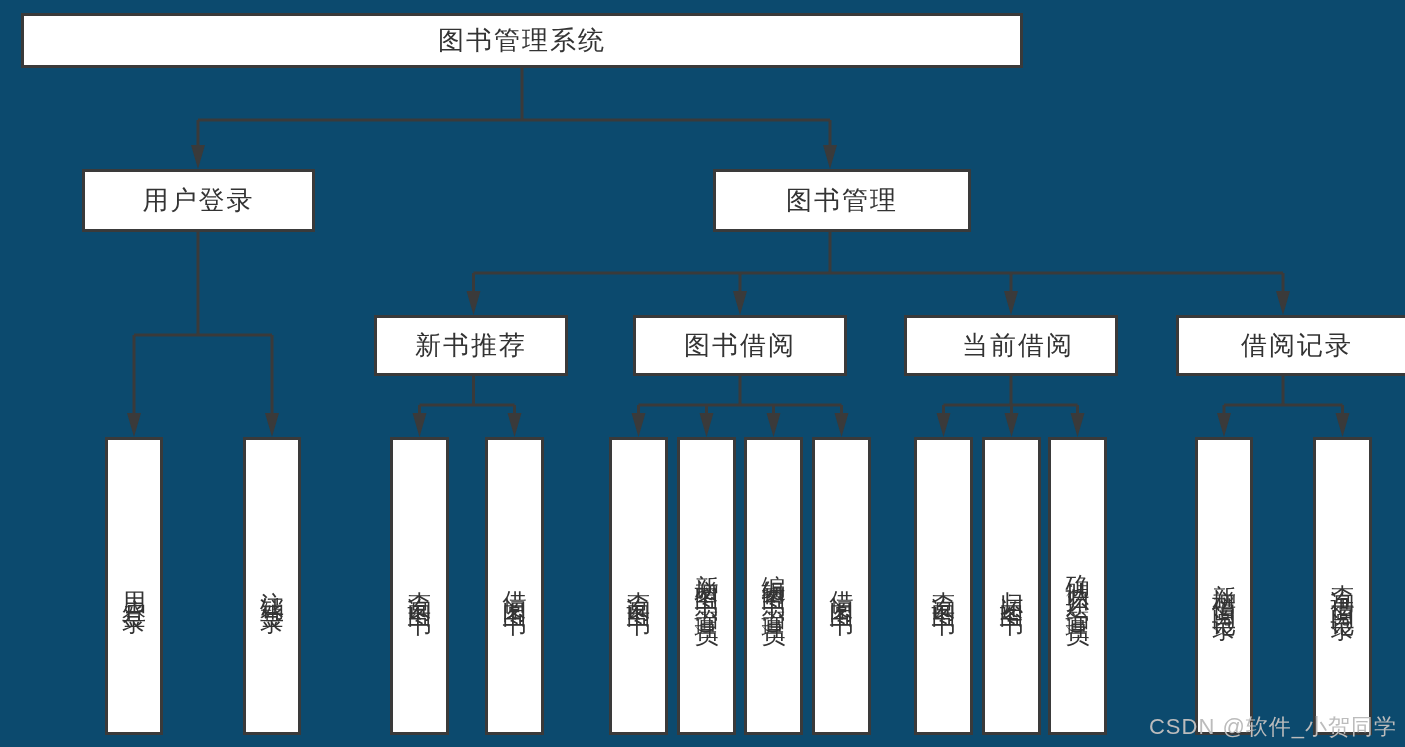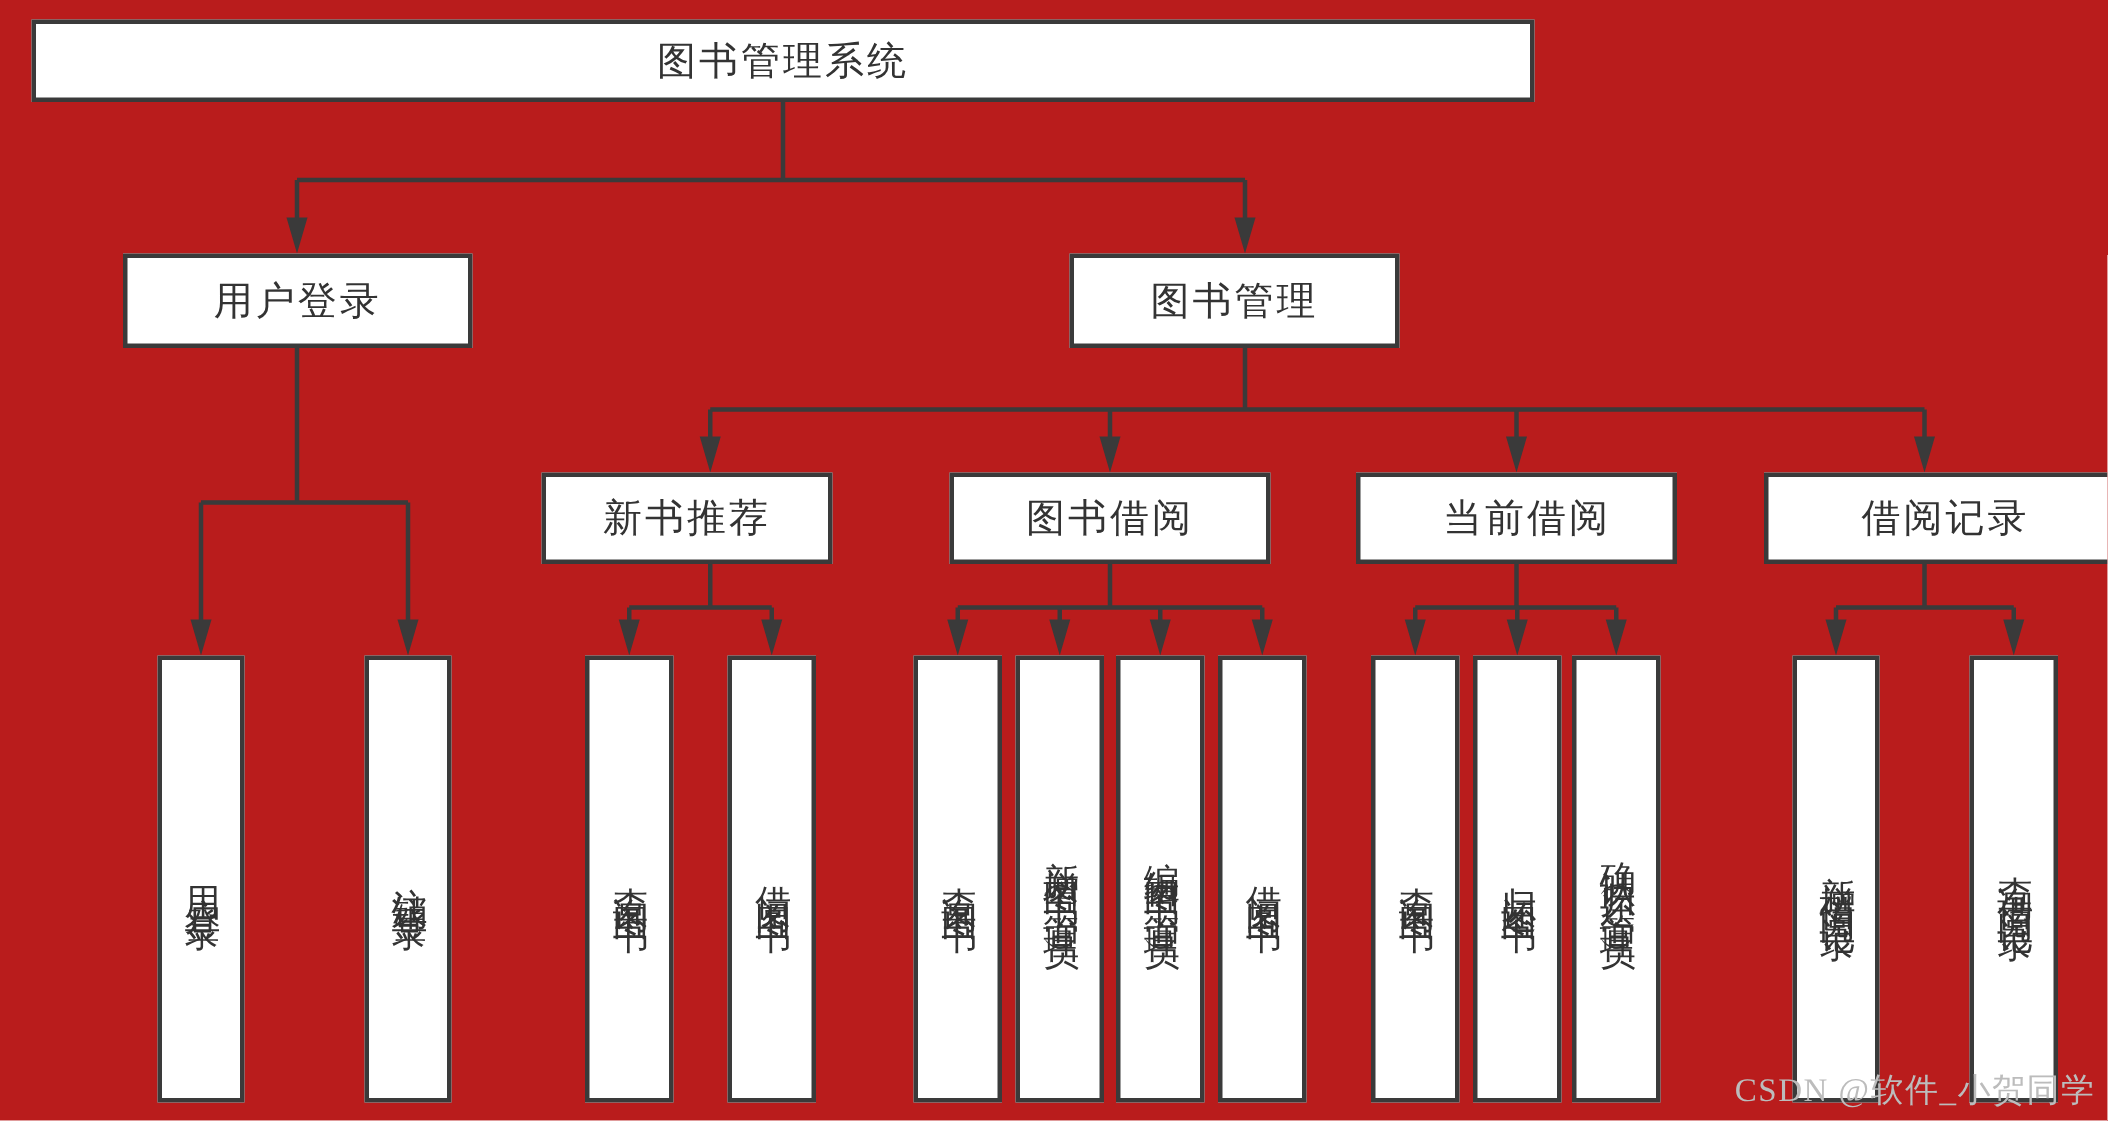--- a/index.html
+++ b/index.html
@@ -1,18 +1,18 @@
 <!DOCTYPE html>
 <html><head>
 <meta charset="utf-8">
 <style>
   html,body{margin:0;padding:0;background:#ffffff;}
   .canvas{
-    position:relative;width:1405px;height:747px;background:#b91c1c;
-    font-family:Liberation Serif, serif;color:#333333;overflow:hidden;
+    position:relative;width:1405px;height:747px;background:#0c4a6e;
+    font-family:Liberation Sans, sans-serif;color:#333333;overflow:hidden;
   }
   .connectors{position:absolute;left:0;top:0;width:1405px;height:747px;}
   .box{
     position:absolute;box-sizing:border-box;background:#ffffff;
     border:3px solid #3a3a3a;display:flex;align-items:center;justify-content:center;
   }
   .hbox{font-size:26px;letter-spacing:2px;white-space:nowrap;}
   .vbox .vtext{
     writing-mode:vertical-rl;text-orientation:mixed;
     font-size:24px;letter-spacing:7px;white-space:nowrap;color:#333333;
@@ -66,23 +66,23 @@
       <polygon points="1004.5,413 1018.5,413 1011.5,437"></polygon>
       <polygon points="1070.5,413 1084.5,413 1077.5,437"></polygon>
       <polygon points="1217,413 1231,413 1224,437"></polygon>
       <polygon points="1335.5,413 1349.5,413 1342.5,437"></polygon>
     </g>
   </svg>
 
   <div class="box hbox" style="left:21px;top:13px;width:1002px;height:55px;">图书管理系统</div>
 
   <div class="box hbox" style="left:82px;top:169px;width:233px;height:63px;">用户登录</div>
-  <div class="box hbox" style="left:713px;top:169px;width:220px;height:63px;">图书管理</div>
+  <div class="box hbox" style="left:713px;top:169px;width:258px;height:63px;">图书管理</div>
 
-  <div class="box hbox" style="left:361px;top:315px;width:194px;height:61px;">新书推荐</div>
+  <div class="box hbox" style="left:374px;top:315px;width:194px;height:61px;">新书推荐</div>
   <div class="box hbox" style="left:633px;top:315px;width:214px;height:61px;">图书借阅</div>
   <div class="box hbox" style="left:904px;top:315px;width:214px;height:61px;padding-left:14px;">当前借阅</div>
   <div class="box hbox" style="left:1176px;top:315px;width:242px;height:61px;">借阅记录</div>
 
   <div class="box vbox" style="left:105px;top:437px;width:58px;height:298px;">
     <span class="vtext">用户登录</span>
   </div>
   <div class="box vbox" style="left:243px;top:437px;width:58px;height:298px;">
     <span class="vtext">注销登录</span>
   </div>

